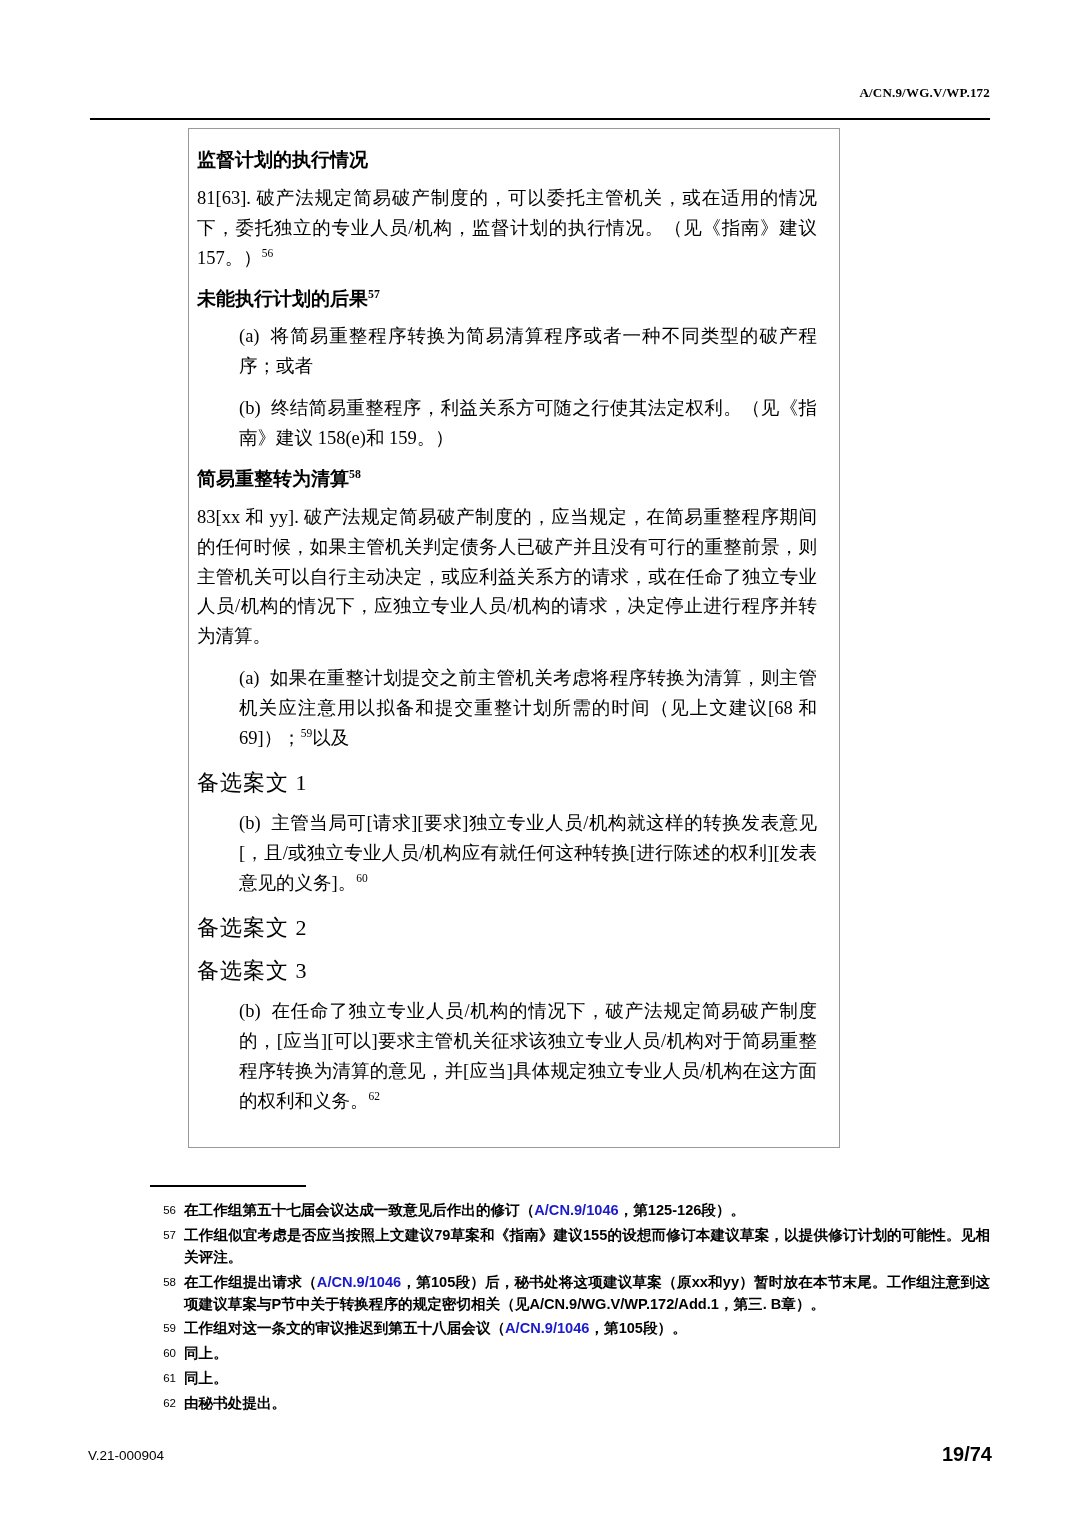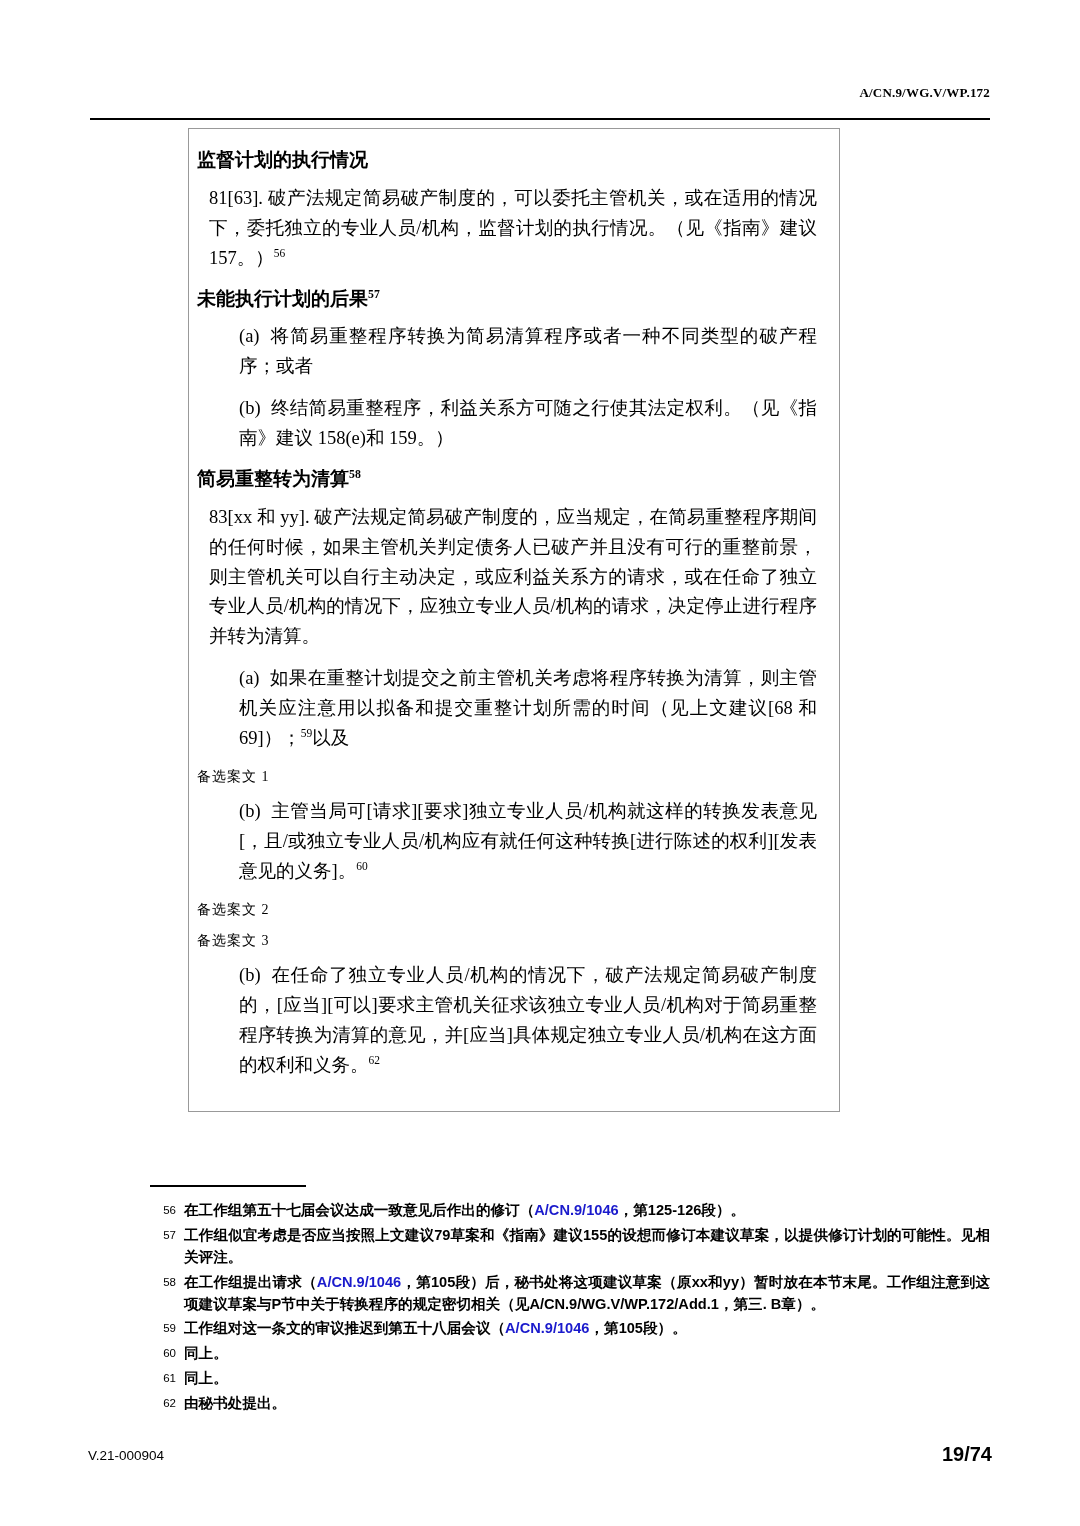--- a/index.html
+++ b/index.html
@@ -59,36 +59,36 @@
     font-weight: bold;
     font-size: 19px;
     margin: 12px 0 10px 0;
     line-height: 1.4;
   }
   h2.sec:first-child { margin-top: 4px; }
 
   p.para {
     font-size: 18.5px;
     line-height: 1.62;
-    margin: 0 0 12px 12px;
+    margin: 0 0 12px 0;
     text-align: justify;
     text-justify: inter-ideograph;
   }
   p.sub {
     font-size: 18.5px;
     line-height: 1.62;
     margin: 0 0 12px 0;
     text-indent: 0;
     padding-left: 42px;
     text-align: justify;
     text-justify: inter-ideograph;
   }
   p.sub .lbl { margin-right: 10px; }
   p.alt {
-    font-size: 14px;
+    font-size: 22px;
     line-height: 1.5;
     margin: 0 0 10px 0;
     letter-spacing: 1px;
   }
   sup {
     font-size: 0.62em;
     vertical-align: super;
     line-height: 0;
   }
 

